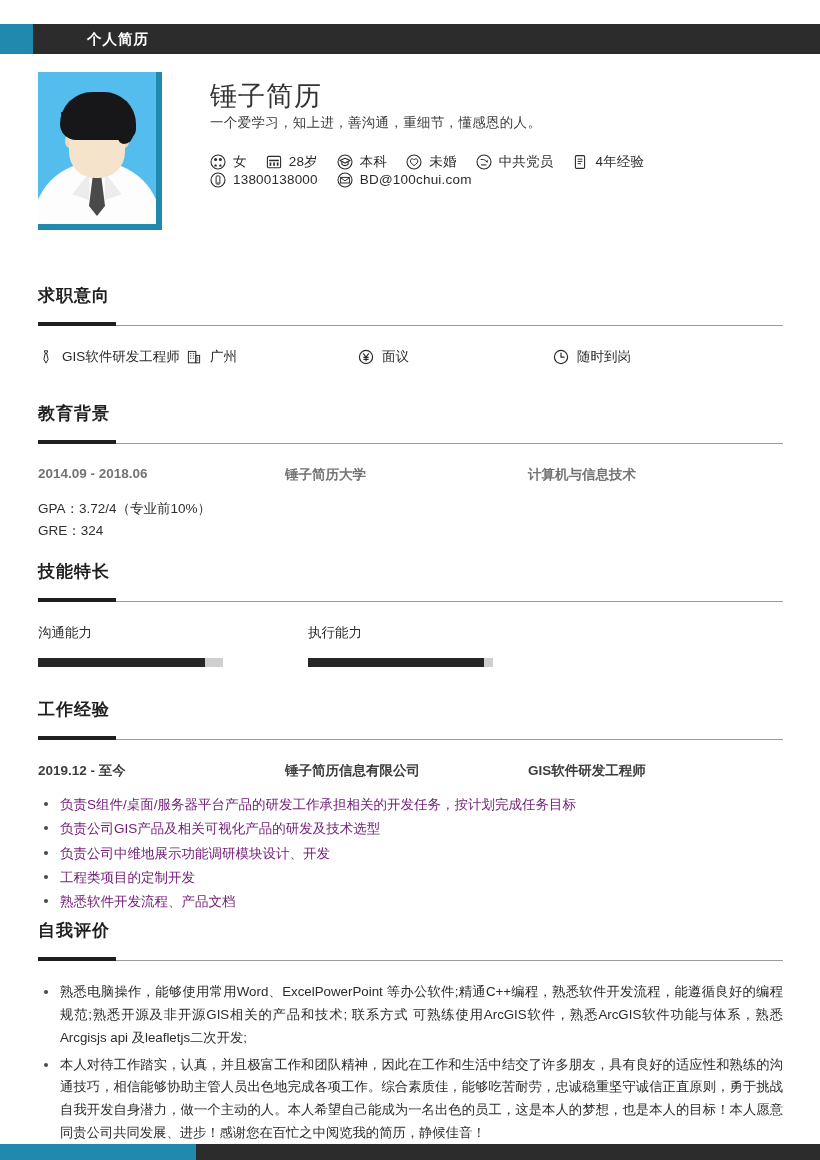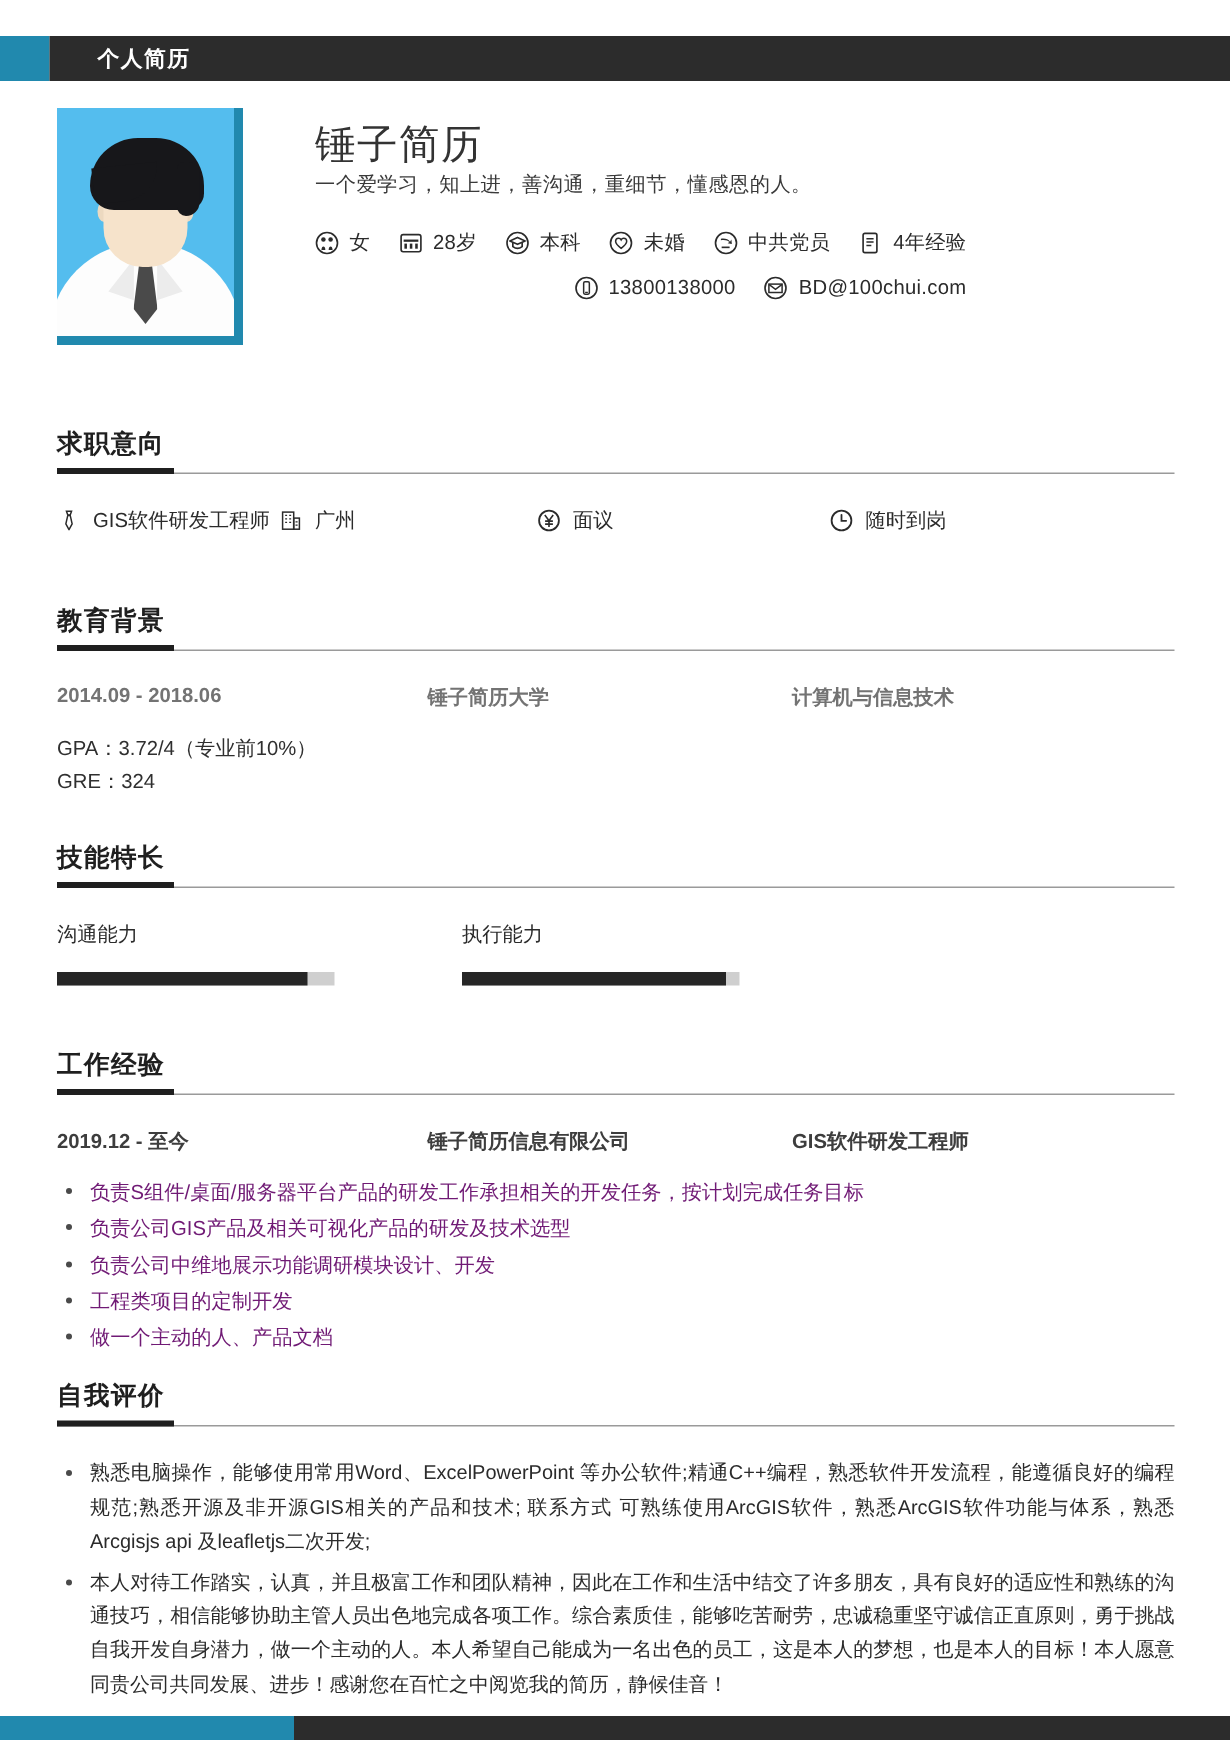--- a/index.html
+++ b/index.html
@@ -35,21 +35,21 @@
     flex: 1 1 auto;
     background: #2c2c2c;
     display: flex;
     align-items: center;
   }
   .topbar-title {
     color: #ffffff;
     font-size: 14.5px;
     font-weight: bold;
     letter-spacing: 1px;
-    padding-left: 32px;
+    padding-left: 54px;
   }
 
   
   .profile {
     position: absolute;
     left: 38px; top: 72px;
     width: 745px;
     display: flex;
     align-items: flex-start;
   }
@@ -181,32 +181,32 @@
     letter-spacing: 0.3px;
   }
   .meta-row {
     margin-top: 21px;
     display: flex;
     align-items: center;
     flex-wrap: wrap;
     font-size: 13.5px;
     color: #2b2b2b;
   }
-  .meta-row.second { margin-top: 13px; justify-content: flex-end; }
+  .meta-row.second { margin-top: 1px; }
   .meta-item {
     display: flex;
     align-items: center;
     margin-right: 19px;
   }
   .meta-item .ic { margin-right: 7px; display: inline-flex; }
   .meta-item .tx { letter-spacing: 0.2px; }
 
   
   .section { position: absolute; left: 38px; width: 745px; }
-  .sec-head { position: relative; padding-bottom: 9px; text-decoration: underline; }
+  .sec-head { position: relative; padding-bottom: 19px; text-decoration: underline; }
   .sec-title {
     display: inline-block;
     font-size: 17px;
     font-weight: bold;
     color: #1f1f1f;
     letter-spacing: 1px;
   }
   .sec-rule-thin {
     position: absolute;
     left: 0; bottom: 0;
@@ -551,21 +551,21 @@
     <div class="work-row">
       <span class="work-c1">2019.12 - 至今</span>
       <span class="work-c2">锤子简历信息有限公司</span>
       <span>GIS软件研发工程师</span>
     </div>
     <div class="bullets">
       <div class="bullet">负责S组件/桌面/服务器平台产品的研发工作承担相关的开发任务，按计划完成任务目标</div>
       <div class="bullet">负责公司GIS产品及相关可视化产品的研发及技术选型</div>
       <div class="bullet">负责公司中维地展示功能调研模块设计、开发</div>
       <div class="bullet">工程类项目的定制开发</div>
-      <div class="bullet">做一个主动的人、产品文档</div>
+      <div class="bullet">熟悉软件开发流程、产品文档</div>
     </div>
   </div>
 
   <div class="section" style="top:919px">
     <div class="sec-head">
       <span class="sec-title">自我评价</span>
       <div class="sec-rule-thin"></div>
       <div class="sec-rule-thick" style="width:78px"></div>
     </div>
     <div class="eval-list">

